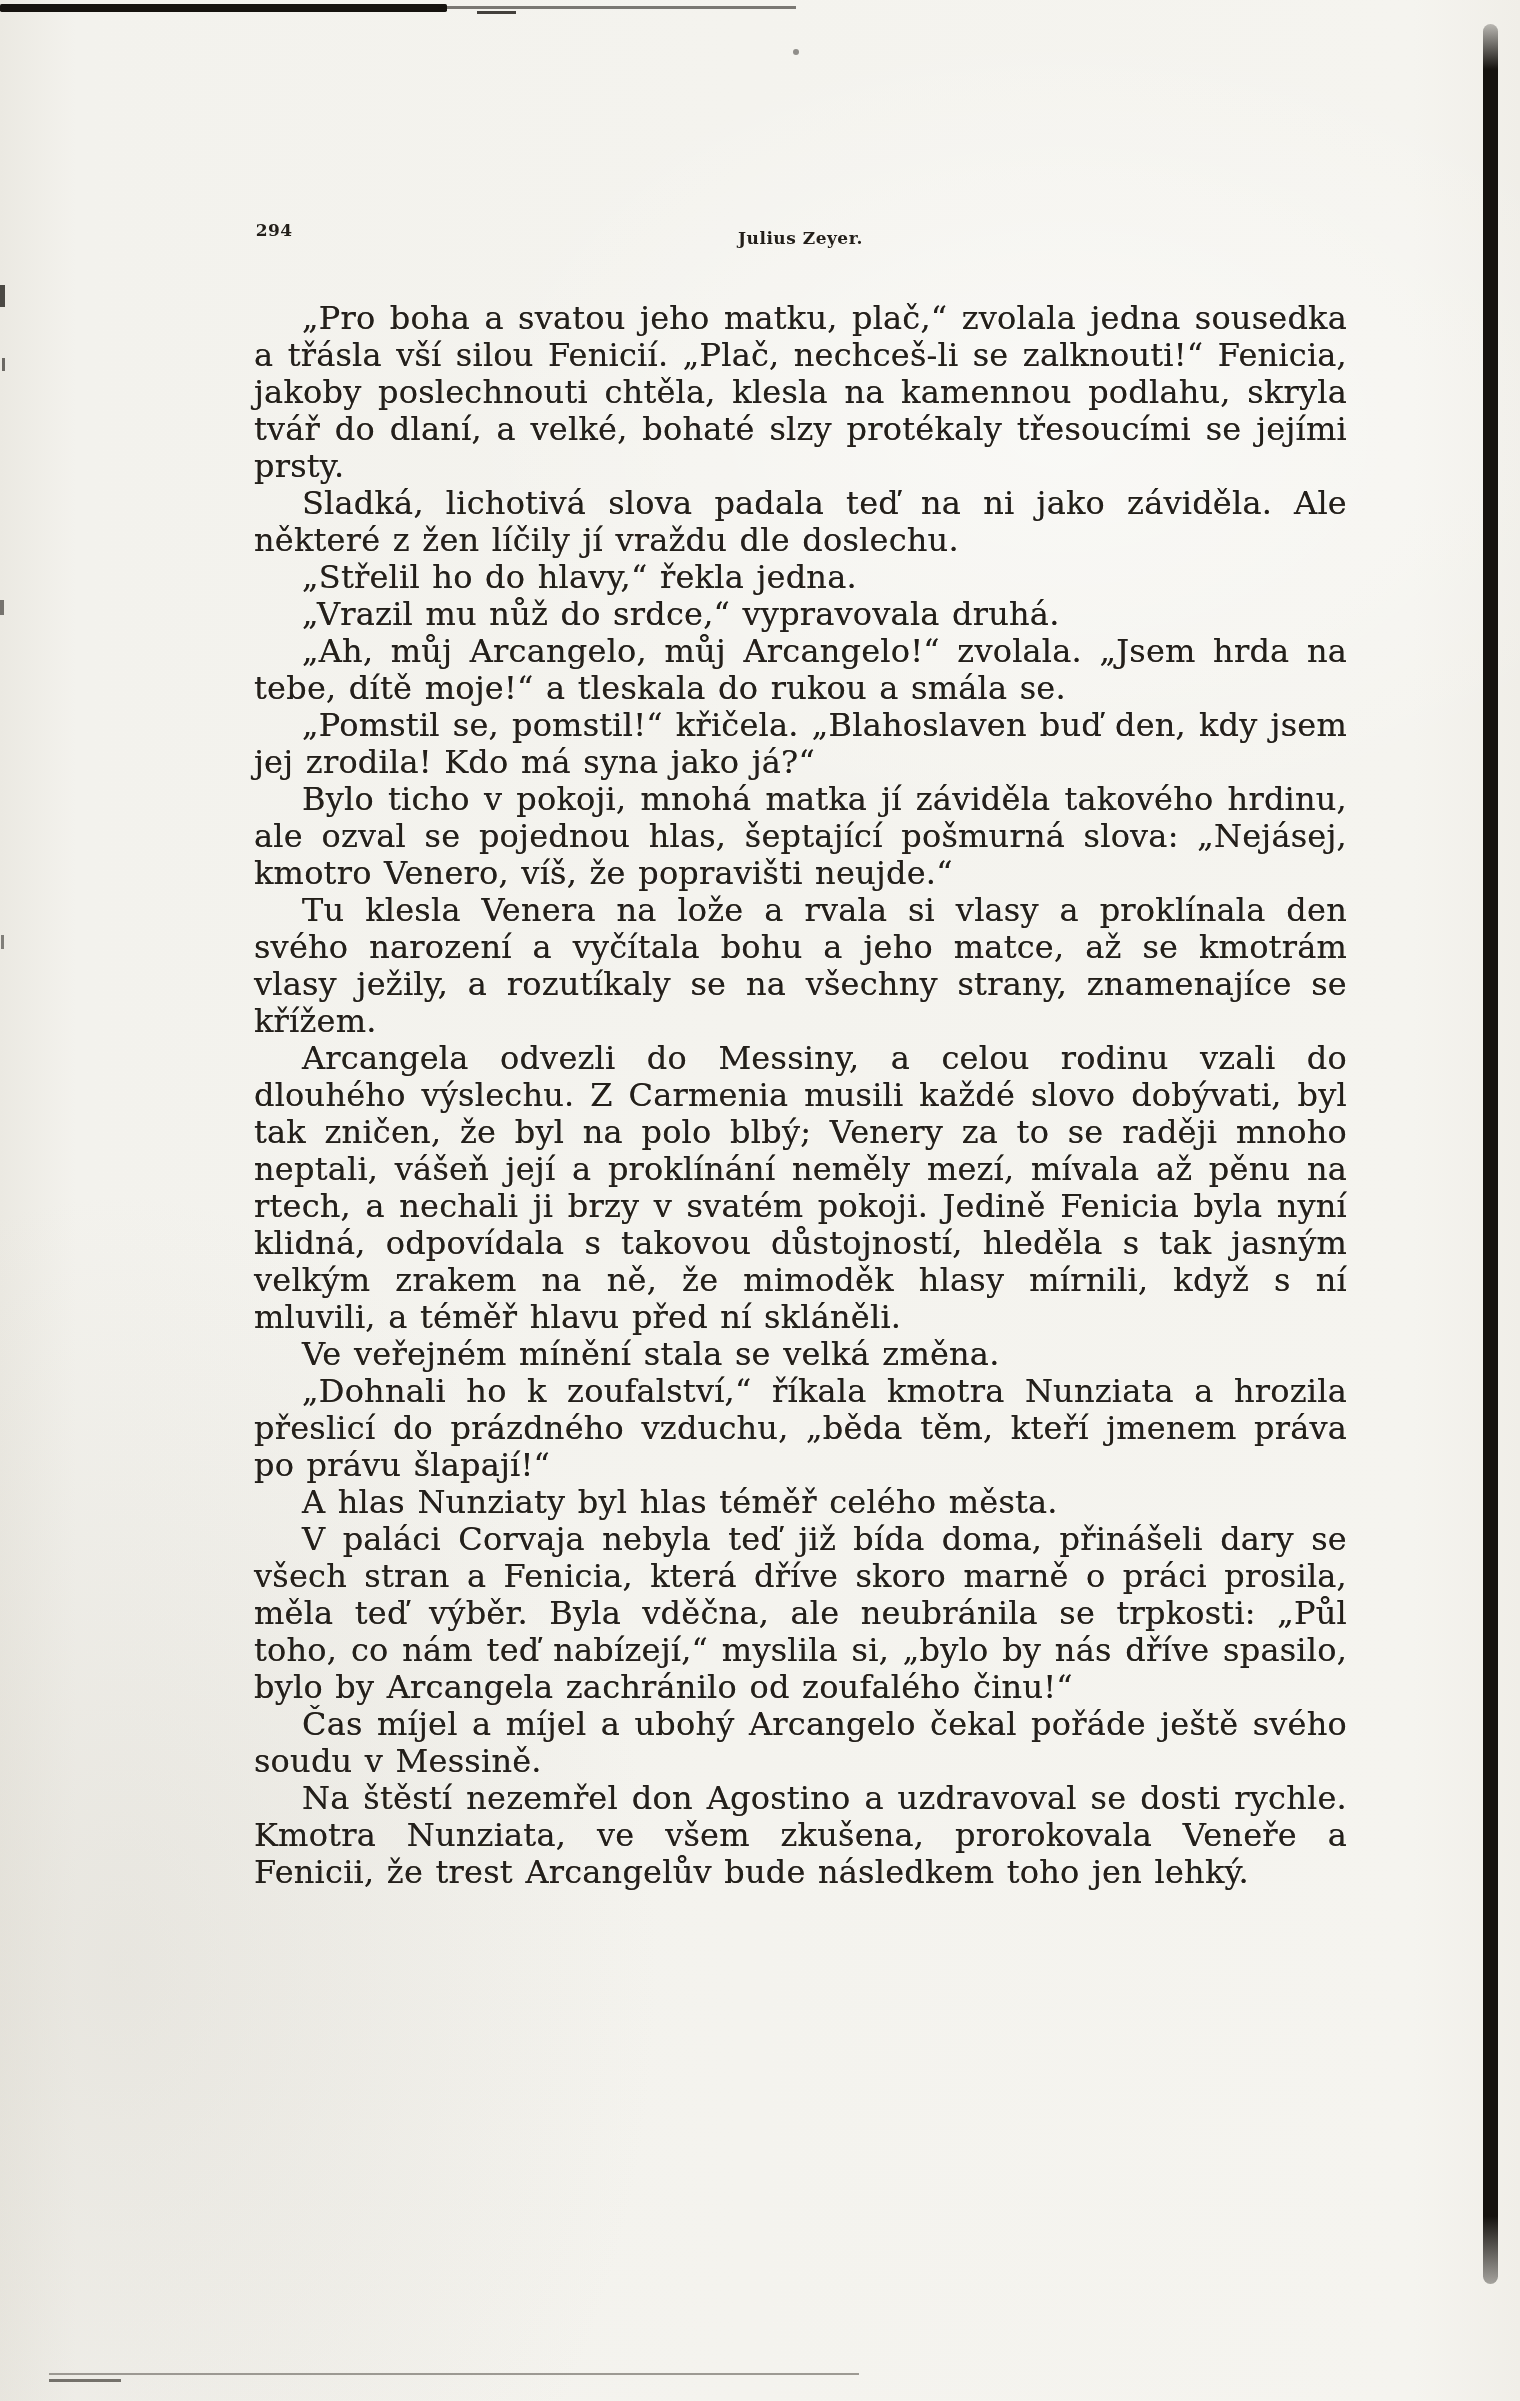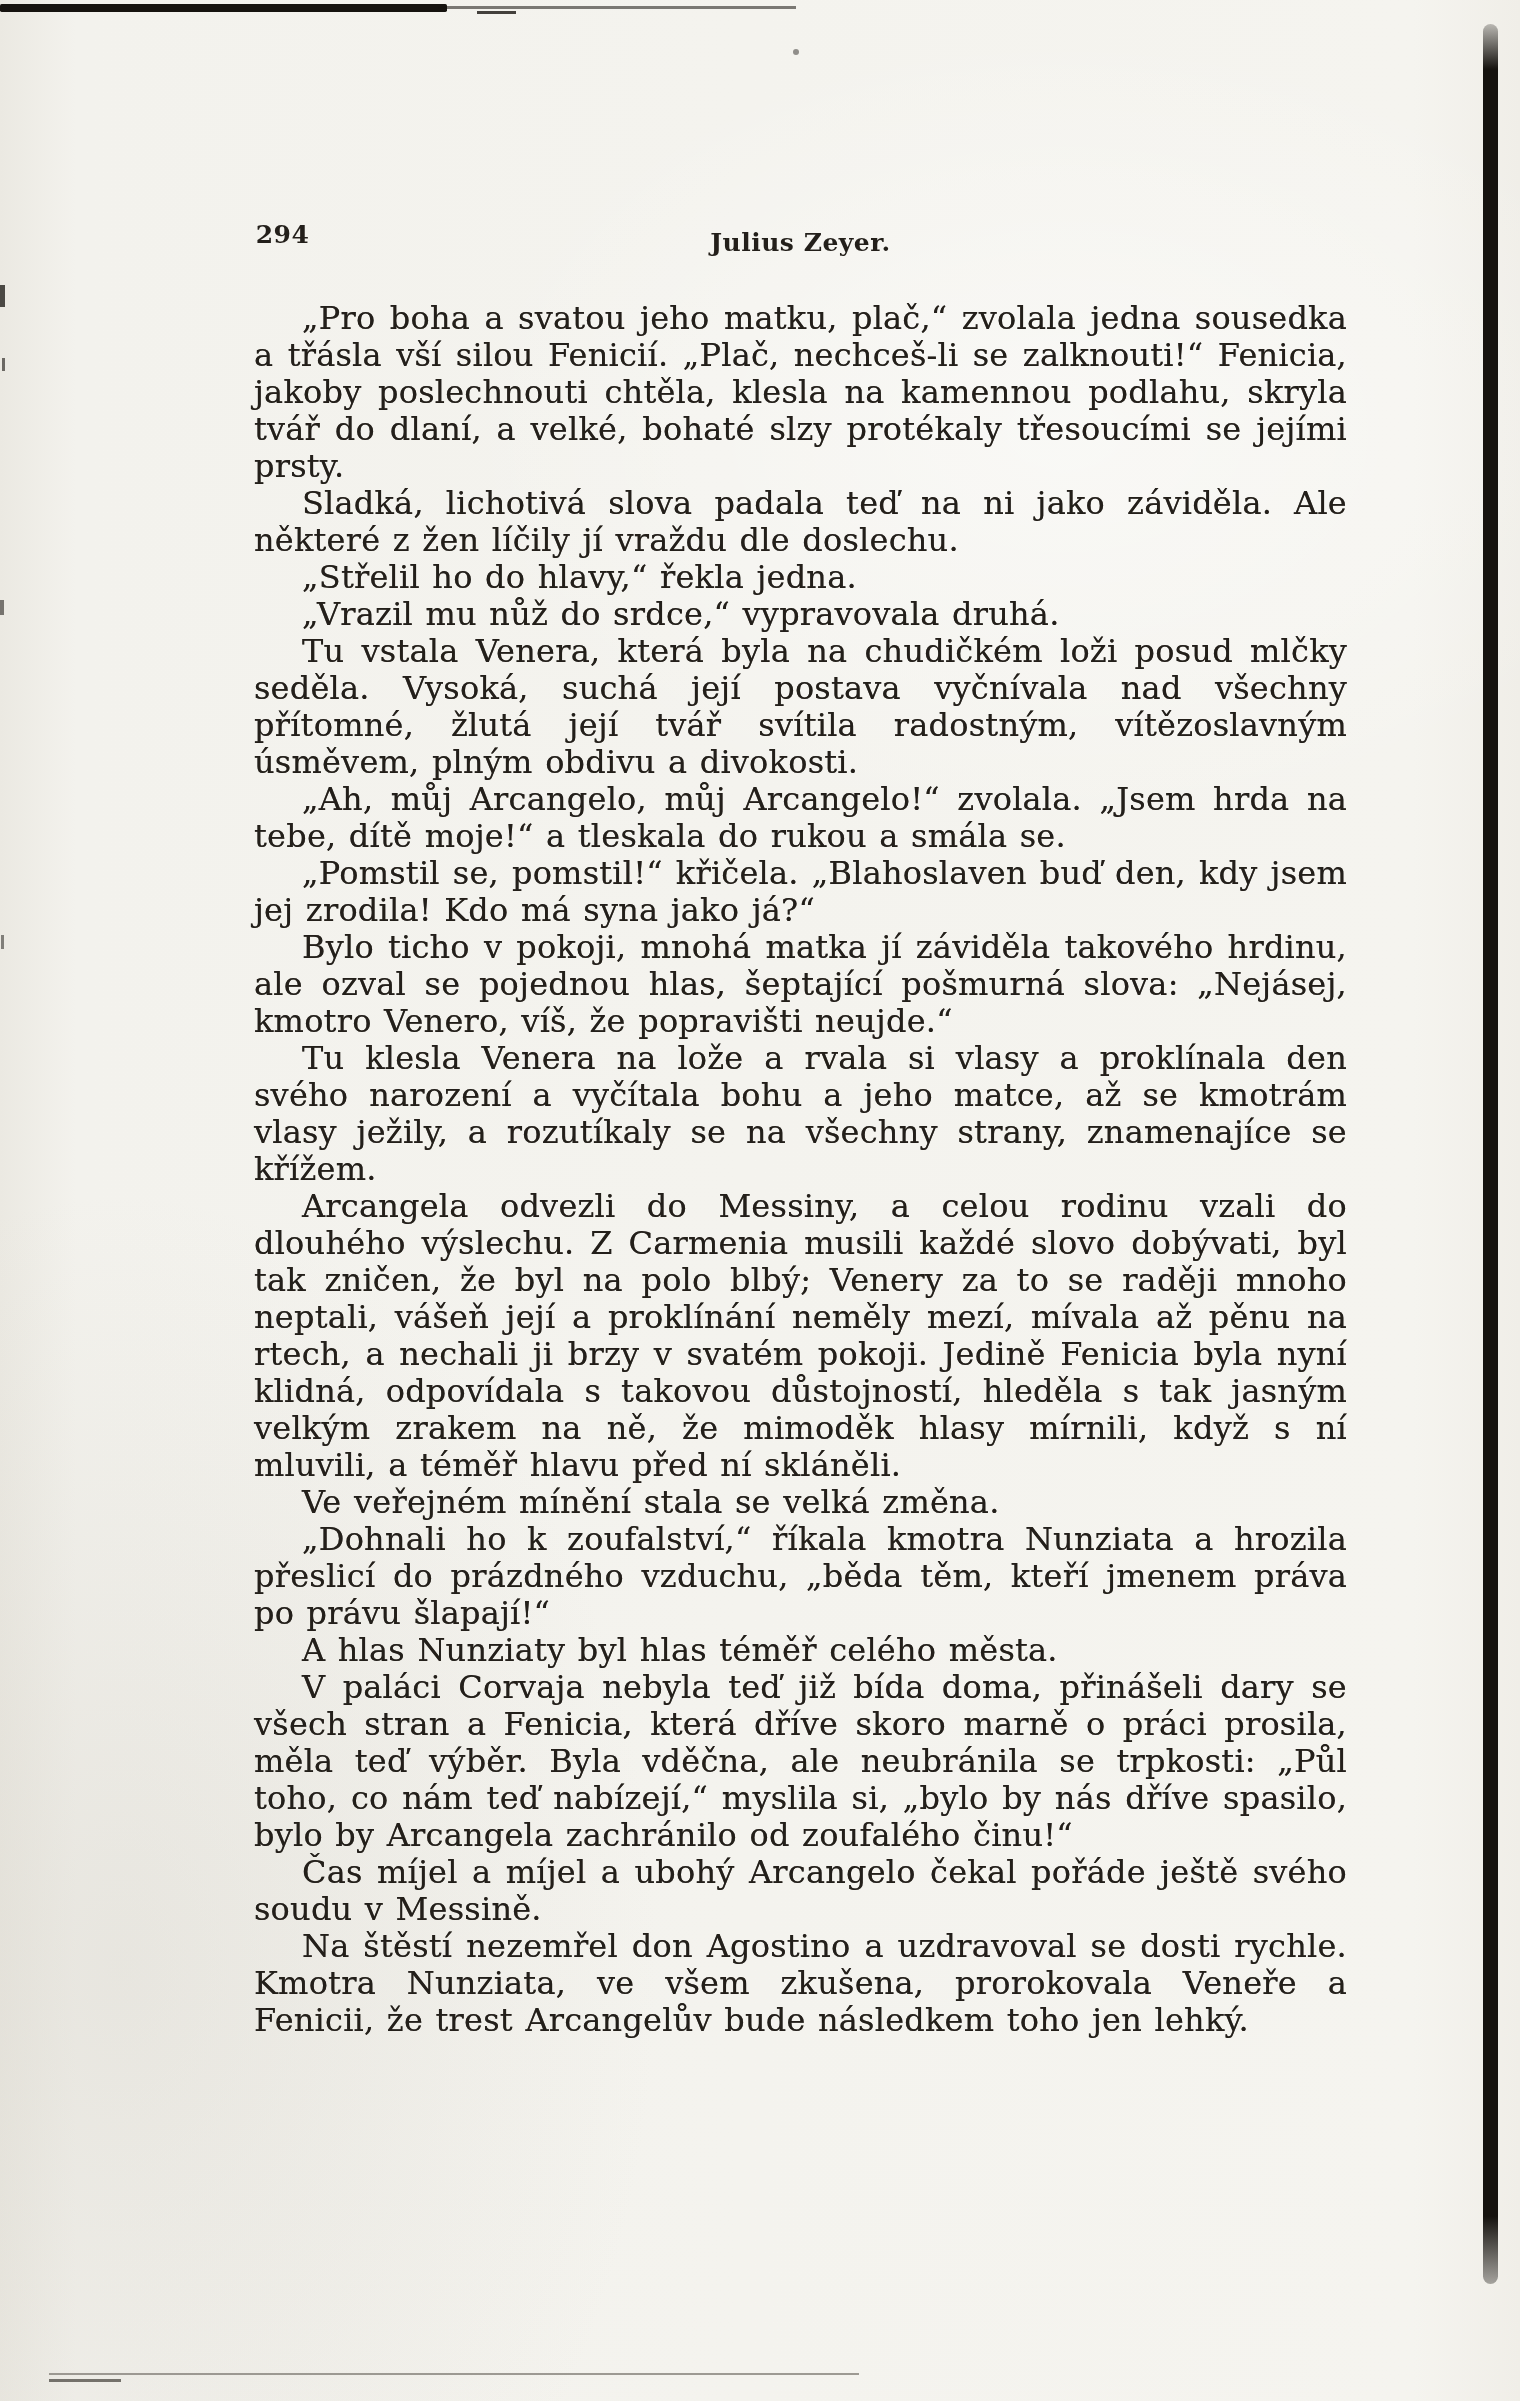--- a/index.html
+++ b/index.html
@@ -40,21 +40,21 @@
   
   .content {
     position: absolute;
     left: 254px;
     top: 220px;
     width: 1093px;
   }
   .header-row {
     position: relative;
     height: 36px;
-    font-size: 25px;
+    font-size: 17px;
     font-weight: bold;
     letter-spacing: 0.5px;
   }
   .page-num {
     position: absolute;
     left: 1.7px;
     top: 0;
   }
   .running-title {
     position: absolute;
@@ -98,21 +98,20 @@
   <div class="header-row">
     <span class="page-num">294</span>
     <span class="running-title">Julius Zeyer.</span>
   </div>
 
   <div class="body-text">
     <p>„Pro boha a svatou jeho matku, plač,“ zvolala jedna sousedka a třásla vší silou Fenicií. „Plač, nechceš-li se zalknouti!“ Fenicia, jakoby poslechnouti chtěla, klesla na kamennou podlahu, skryla tvář do dlaní, a velké, bohaté slzy protékaly třesoucími se jejími prsty.</p>
     <p>Sladká, lichotivá slova padala teď na ni jako záviděla. Ale některé z žen líčily jí vraždu dle doslechu.</p>
     <p>„Střelil ho do hlavy,“ řekla jedna.</p>
     <p>„Vrazil mu nůž do srdce,“ vypravovala druhá.</p>
-    <p>Tu vstala Venera, která byla na chudičkém loži posud mlčky seděla. Vysoká, suchá její postava vyčnívala nad všechny přítomné, žlutá její tvář svítila radostným, vítězoslavným úsměvem, plným obdivu a divokosti.</p>
     <p>„Ah, můj Arcangelo, můj Arcangelo!“ zvolala. „Jsem hrda na tebe, dítě moje!“ a tleskala do rukou a smála se.</p>
     <p>„Pomstil se, pomstil!“ křičela. „Blahoslaven buď den, kdy jsem jej zrodila! Kdo má syna jako já?“</p>
     <p>Bylo ticho v pokoji, mnohá matka jí záviděla takového hrdinu, ale ozval se pojednou hlas, šeptající pošmurná slova: „Nejásej, kmotro Venero, víš, že popravišti neujde.“</p>
     <p>Tu klesla Venera na lože a rvala si vlasy a proklínala den svého narození a vyčítala bohu a jeho matce, až se kmotrám vlasy ježily, a rozutíkaly se na všechny strany, znamenajíce se křížem.</p>
     <p>Arcangela odvezli do Messiny, a celou rodinu vzali do dlouhého výslechu. Z Carmenia musili každé slovo dobývati, byl tak zničen, že byl na polo blbý; Venery za to se raději mnoho neptali, vášeň její a proklínání neměly mezí, mívala až pěnu na rtech, a nechali ji brzy v svatém pokoji. Jedině Fenicia byla nyní klidná, odpovídala s takovou důstojností, hleděla s tak jasným velkým zrakem na ně, že mimoděk hlasy mírnili, když s ní mluvili, a téměř hlavu před ní skláněli.</p>
     <p>Ve veřejném mínění stala se velká změna.</p>
     <p>„Dohnali ho k zoufalství,“ říkala kmotra Nunziata a hrozila přeslicí do prázdného vzduchu, „běda těm, kteří jmenem práva po právu šlapají!“</p>
     <p>A hlas Nunziaty byl hlas téměř celého města.</p>
     <p>V paláci Corvaja nebyla teď již bída doma, přinášeli dary se všech stran a Fenicia, která dříve skoro marně o práci prosila, měla teď výběr. Byla vděčna, ale neubránila se trpkosti: „Půl toho, co nám teď nabízejí,“ myslila si, „bylo by nás dříve spasilo, bylo by Arcangela zachránilo od zoufalého činu!“</p>
     <p>Čas míjel a míjel a ubohý Arcangelo čekal pořáde ještě svého soudu v Messině.</p>

